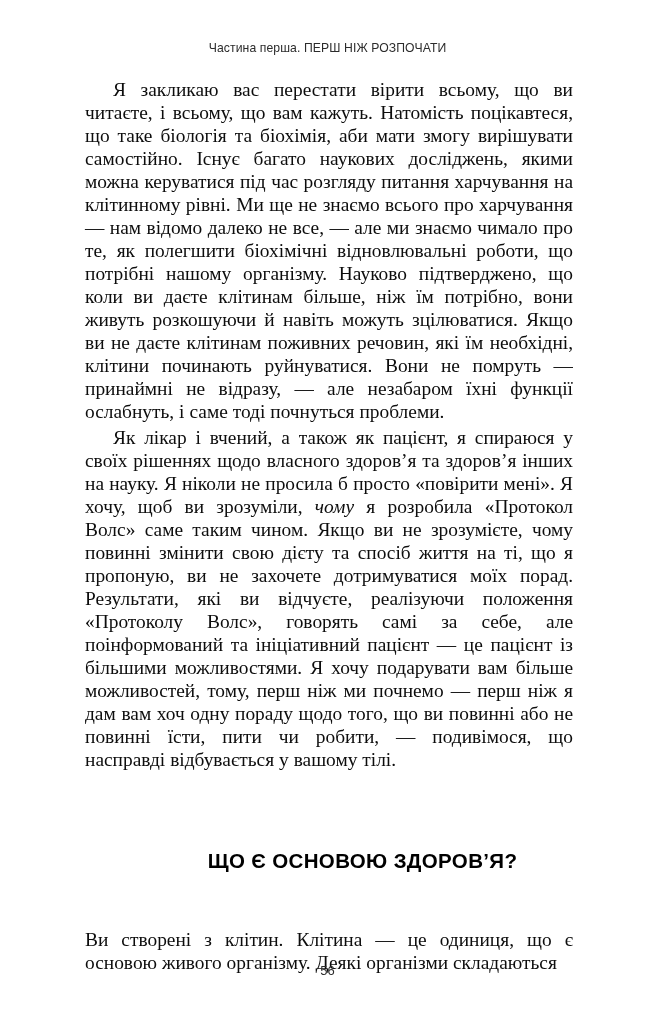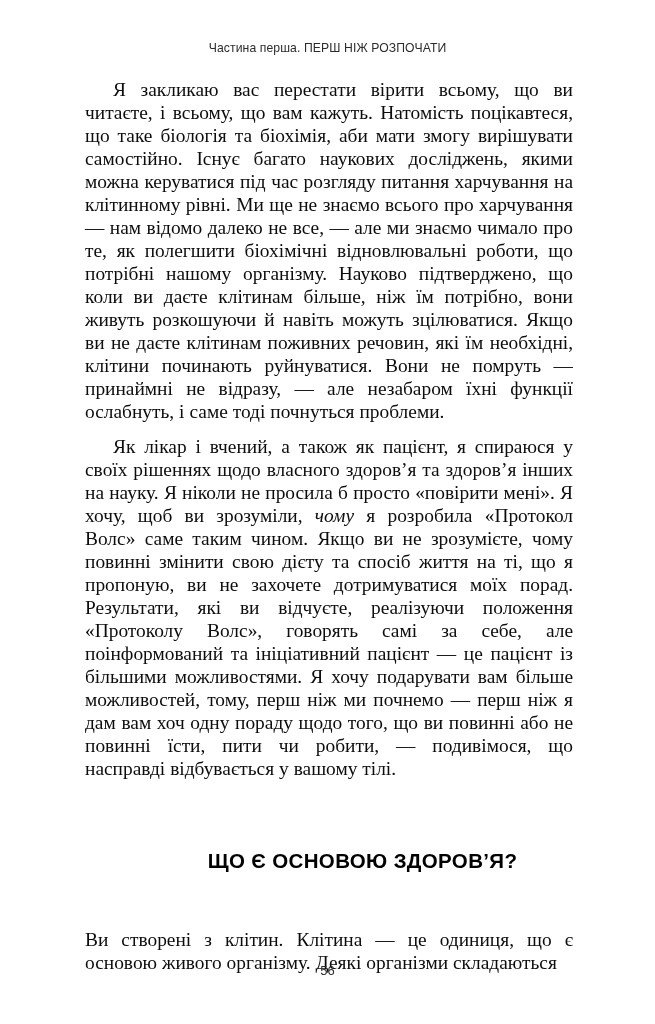--- a/index.html
+++ b/index.html
@@ -53,21 +53,21 @@
     color: #0d0d0d;
     hyphens: manual;
     word-spacing: 0.1px;
   }
 
   .body-paragraph.no-indent {
     text-indent: 0;
   }
 
   .body-paragraph + .body-paragraph {
-    margin-top: 12px;
+    margin-top: 3px;
   }
 
   .body-paragraph em {
     font-style: italic;
   }
 
   
   .section-heading {
     position: absolute;
     left: 0;

